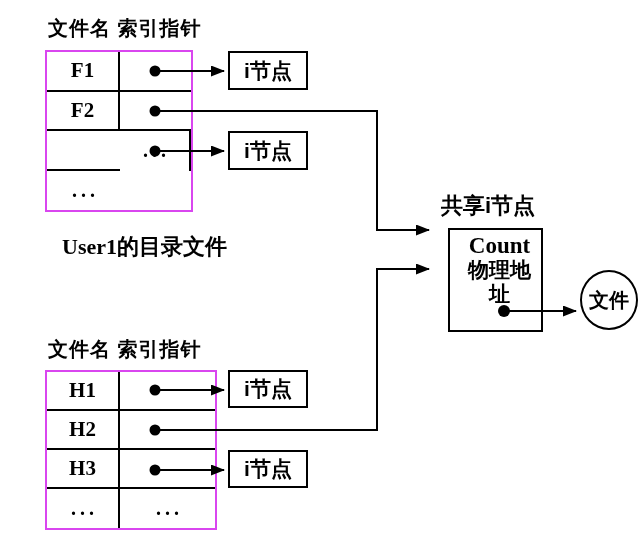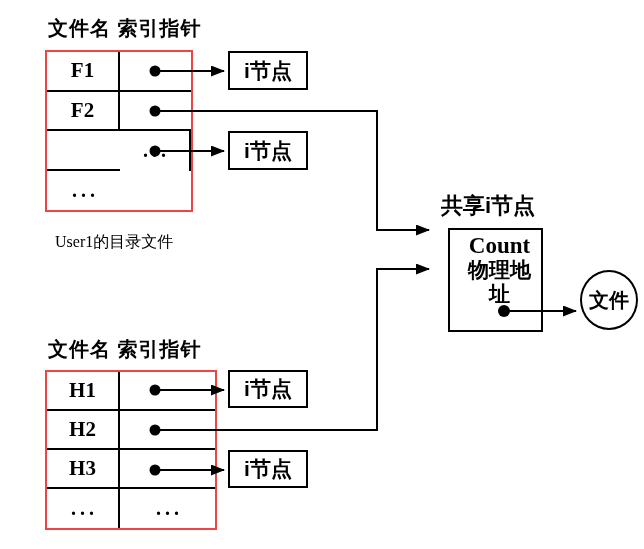--- a/index.html
+++ b/index.html
@@ -25,21 +25,21 @@
     letter-spacing: 1px;
     white-space: pre;
   }
 
   
   .dir-table {
     position: absolute;
     display: grid;
     grid-template-columns: 73px 1fr;
     grid-template-rows: repeat(4, 1fr);
-    border: 2px solid #ef4444;
+    border: 2px solid #d946ef;
     box-sizing: border-box;
     background: #fff;
   }
   .cell {
     display: flex;
     align-items: center;
     justify-content: center;
     box-sizing: border-box;
     font-family: "Liberation Serif", serif;
     font-weight: bold;
@@ -61,22 +61,23 @@
     display: flex;
     align-items: center;
     justify-content: center;
     font-weight: bold;
     font-size: 21px;
     background: #fff;
   }
 
   .caption {
     font-family: "Liberation Serif", serif;
-    font-weight: normal;
-    font-size: 16px;
+    font-weight: bold;
+    font-size: 22px;
+    margin-left: 7px;
   }
 
   .shared-title {
     font-size: 22px;
     font-weight: bold;
   }
   .shared-box {
     position: absolute;
     left: 448px;
     top: 228px;

